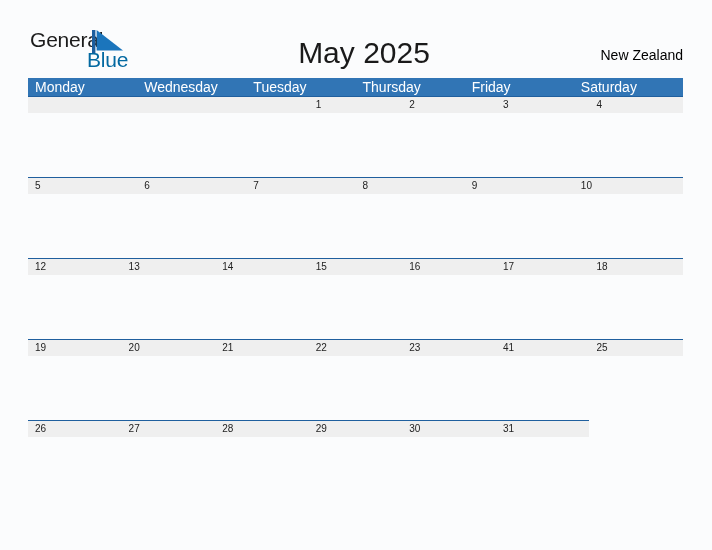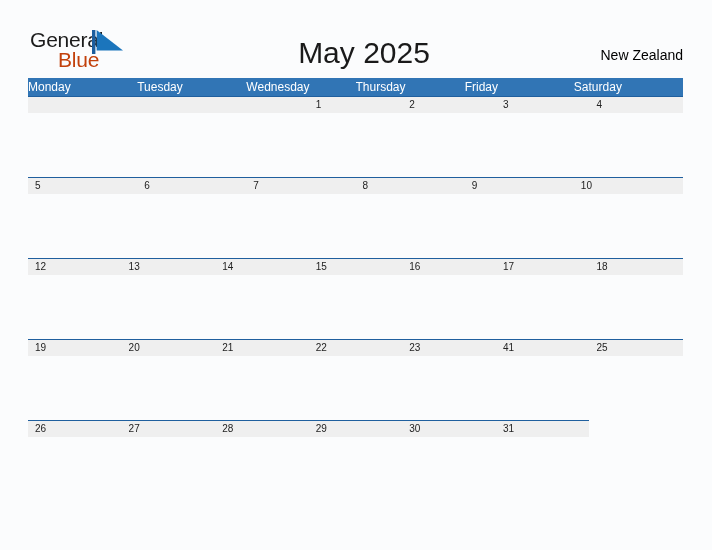--- a/index.html
+++ b/index.html
@@ -35,24 +35,24 @@
     left: 0;
     top: 0;
     font-size: 21px;
     color: #1c1c1c;
     letter-spacing: -0.2px;
     line-height: 22px;
     white-space: nowrap;
   }
   .brand-line2 {
     position: absolute;
-    left: 28px;
+    left: 57px;
     top: 20px;
     font-size: 21px;
-    color: #c2410c;
+    color: #0369a1;
     letter-spacing: -0.2px;
     line-height: 22px;
     white-space: nowrap;
   }
   .brand-flag {
     position: absolute;
     left: 62px;
     top: 1px;
     width: 32px;
     height: 24px;
@@ -89,23 +89,23 @@
   }
 
   .weekday-row {
     display: flex;
     background: #3175b5;
     height: 18px;
   }
   .weekday-cell {
     flex: 1 1 0;
     color: #ffffff;
-    font-size: 12px;
+    font-size: 14px;
     line-height: 18px;
-    padding-left: 0;
+    padding-left: 7px;
     box-sizing: border-box;
     white-space: nowrap;
     overflow: hidden;
   }
 
   .week-row {
     display: flex;
     height: 81px;
   }
   .day-cell {
@@ -162,22 +162,22 @@
 
   <h1 class="cal-title">May 2025</h1>
 
   <div class="cal-region">New Zealand</div>
 </div>
 
 <div class="cal-grid">
 
   <div class="weekday-row">
     <div class="weekday-cell">Monday</div>
+    <div class="weekday-cell">Wednesday</div>
     <div class="weekday-cell">Tuesday</div>
-    <div class="weekday-cell">Wednesday</div>
     <div class="weekday-cell">Thursday</div>
     <div class="weekday-cell">Friday</div>
     <div class="weekday-cell">Saturday</div>
   </div>
 
   <div class="week-row">
     <div class="day-cell">
       <div class="day-band"></div>
       <div class="day-number"></div>
       <div class="day-body"></div>

